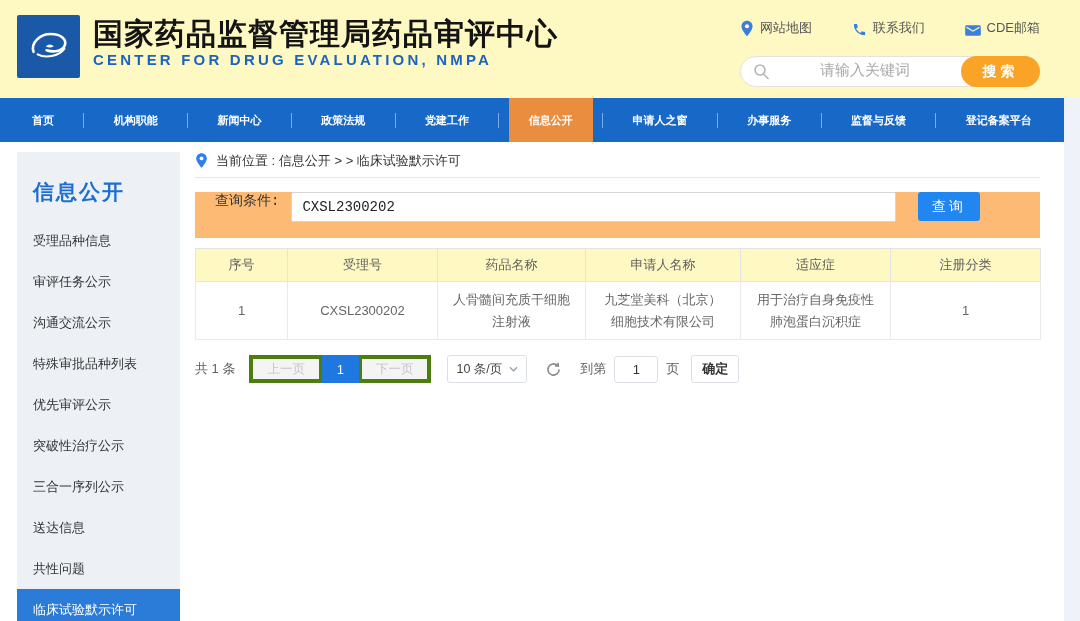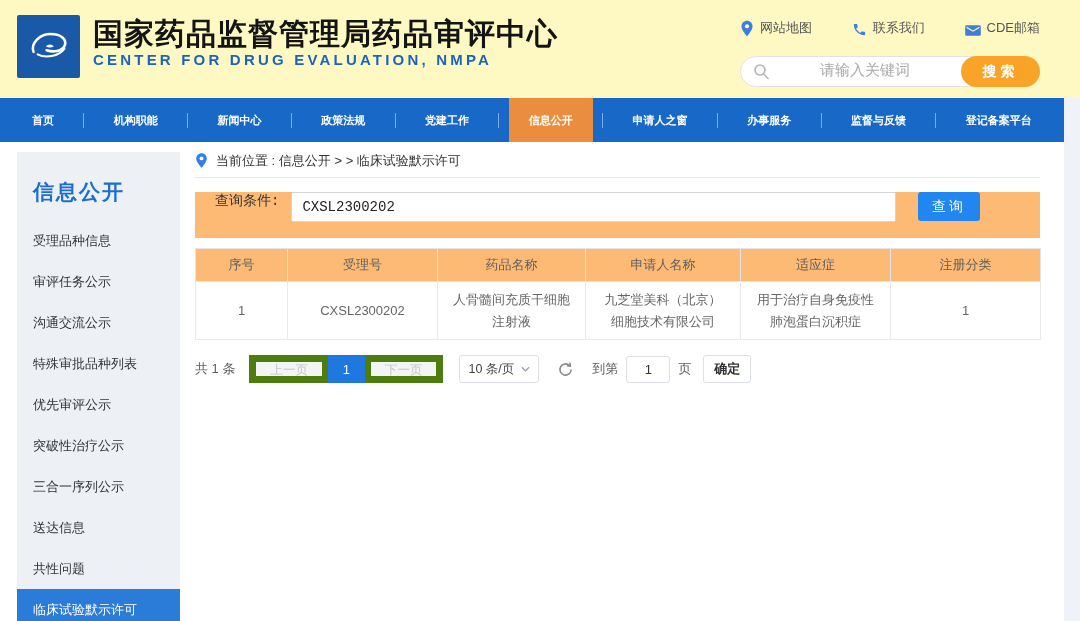--- a/index.html
+++ b/index.html
@@ -55,35 +55,35 @@
     border-bottom:1px solid #E9E9E9; padding-bottom:6px; }
   .query-bar { margin-top:14px; height:46px; background:#fdba74; display:flex; align-items:flex-start;
     padding:0 0 0 20px; position:relative;font-family:Liberation Mono, monospace; }
   .query-label { font-size:14px; color:#333; }
   .query-input { margin-left:12px; width:605px; height:30px; border:1px solid #D6D6D6; border-radius:2px;
     background:#fff; padding:0 10px; font-size:14px; color:#222; outline:none; font-family:inherit; }
   .query-btn { position:absolute; left:723px; width:62px; height:29px; border:none; border-radius:3px;
     background:#2186F0; color:#fff; font-size:14px; letter-spacing:3px; cursor:pointer; font-family:inherit; }
 
   .results-table { margin-top:10px; width:845px; border-collapse:collapse; table-layout:fixed; }
-  .results-table th { background:#fdba74; height:33px; font-size:13px; font-weight:400; color:#5E5E5E;
+  .results-table th { background:#fef9c3; height:33px; font-size:13px; font-weight:400; color:#5E5E5E;
     border:1px solid #E4E4E4; }
   .results-table td { background:#fff; height:58px; font-size:13px; color:#666; text-align:center;
     border:1px solid #EAEAEA; padding:6px 14px; line-height:1.65; }
   .results-table col:nth-child(1){ width:92px; }
   .results-table col:nth-child(2){ width:150px; }
   .results-table col:nth-child(3){ width:148px; }
   .results-table col:nth-child(4){ width:155px; }
   .results-table col:nth-child(5){ width:150px; }
   .results-table col:nth-child(6){ width:150px; }
 
   
   .pagination { margin-top:15px; display:flex; align-items:center; font-size:13px; color:#5E6166; }
   .total { margin-right:14px; }
-  .pg-btn { height:28px; padding:0 14px; background:#F4F4F4; border:7px solid #4d7c0f; color:#C4C6CC;
+  .pg-btn { height:28px; padding:0 14px; background:#F4F4F4; border:4px solid #4d7c0f; color:#C4C6CC;
     font-size:12.5px; cursor:not-allowed; font-family:inherit; }
   .pg-btn + .pg-num, .pg-num + .pg-btn { margin-left:-1px; }
   .pg-num { height:28px; min-width:37px; border:1px solid #1F78E0; background:#1F78E0; color:#fff;
     font-size:13px; cursor:pointer; position:relative; z-index:1; font-family:inherit; }
   .pg-select { margin-left:16px; height:28px; min-width:72px; border:1px solid #DCDFE6; border-radius:3px;
     background:#fff; display:inline-flex; align-items:center; gap:7px; padding:0 8px; font-size:12.5px;
     color:#444; cursor:pointer; }
   .pg-refresh { margin-left:18px; display:inline-flex; cursor:pointer; }
   .goto-prefix { margin-left:18px; }
   .pg-goto { margin:0 8px; width:44px; height:27px; border:1px solid #DCDFE6; border-radius:3px;

